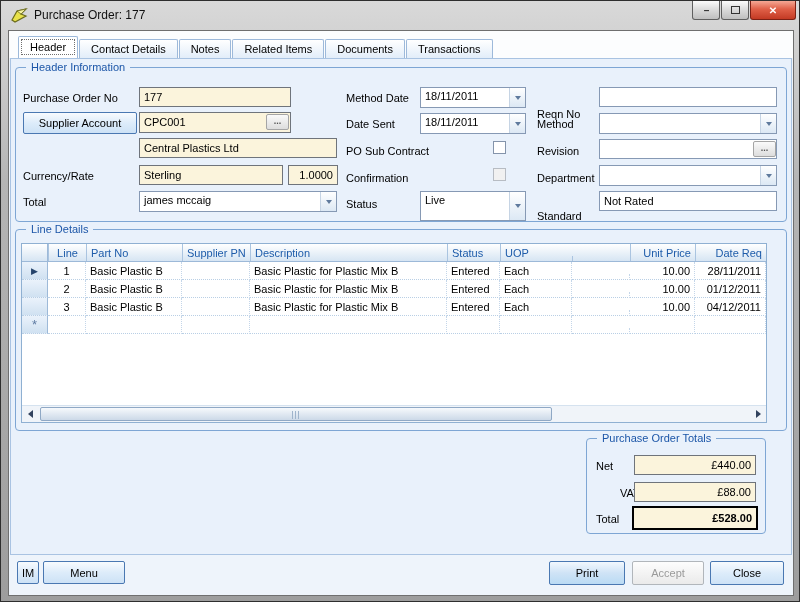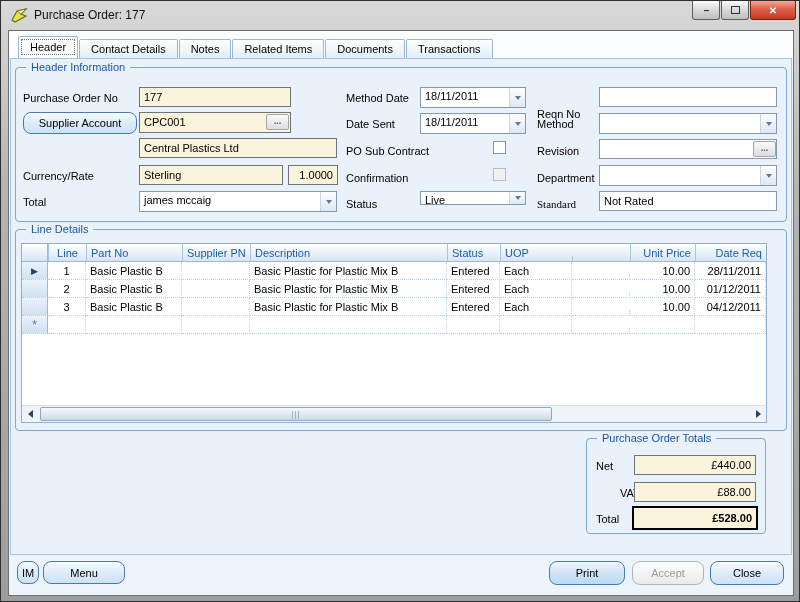--- a/index.html
+++ b/index.html
@@ -51,21 +51,21 @@
   .combo .val{ flex:1; padding:1px 4px; font-size:11px; line-height:15px; white-space:nowrap; overflow:hidden; }
   .combo .dd{ width:16px; border-left:1px solid #c6d4e4;
     background:linear-gradient(#ffffff,#dce8f4); display:flex; align-items:center; justify-content:center; }
   .dd-arrow{ width:0; height:0; border-left:3px solid transparent; border-right:3px solid transparent;
     border-top:4px solid #5f7a9d; }
   .dots-btn{ position:absolute; width:23px; height:16px; background:linear-gradient(#fafafa,#dddddd);
     border:1px solid #a5a5a5; border-radius:2px; font-size:9px; font-weight:bold; color:#555;
     text-align:center; line-height:12px; }
   .checkbox{ position:absolute; width:13px; height:13px; background:#fff; border:1px solid #8494ab; }
   .checkbox.disabled{ background:#f1f1f1; border-color:#b7bcc3; }
-  .btn{ position:absolute; border:1px solid #4a78b2; border-radius:8px; font-size:11px; color:#000;
+  .btn{ position:absolute; border:1px solid #4a78b2; border-radius:2px; font-size:11px; color:#000;
     background:linear-gradient(#f8fbfe,#ddecfa 50%,#cde2f6);
     display:flex; align-items:center; justify-content:center; cursor:default; }
   .btn.primary{ background:linear-gradient(#f2f8fe,#cfe3f6 50%,#badbf4); }
   .btn.disabled{ border-color:#b1b6bb; background:linear-gradient(#fdfdfd,#eaeaea); color:#9a9a9a; }
 
   
   .group{ position:absolute; border:1px solid #7ea6d4; border-radius:4px; }
   .legend{ position:absolute; top:-8px; left:10px; background:#e9f1fb; padding:0 5px;
     font-size:11px; line-height:15px; color:#1c56a8; white-space:nowrap; }
 
@@ -186,21 +186,21 @@
       </span>
   </div>
 
   <span class="lbl" style="left:345px; top:143px;">PO Sub Contract</span>
   <span class="checkbox" style="left:492px; top:140px;"></span>
 
   <span class="lbl" style="left:345px; top:170px;">Confirmation</span>
   <span class="checkbox disabled" style="left:492px; top:167px;"></span>
 
   <span class="lbl" style="left:345px; top:196px;">Status</span>
-  <div class="combo" style="left:419px; top:190px; width:106px; height:14px;">
+  <div class="combo" style="left:419px; top:190px; width:106px; height:30px;">
     <span class="val">Live</span>
     <span class="dd">
         <i class="dd-arrow"></i>
       </span>
   </div>
 
   <span class="lbl" style="left:536px; top:106px;">Reqn No</span>
   <div class="field white" style="left:598px; top:86px; width:178px; height:20px;"></div>
 
   <span class="lbl" style="left:536px; top:116px;">Method</span>
@@ -216,21 +216,21 @@
   <div class="dots-btn" style="left:752px; top:140px;">...</div>
 
   <span class="lbl" style="left:536px; top:170px;">Department</span>
   <div class="combo" style="left:598px; top:164px; width:178px; height:21px;">
     <span class="val"></span>
     <span class="dd">
         <i class="dd-arrow"></i>
       </span>
   </div>
 
-  <span class="lbl" style="left:536px; top:196px;font-family:Liberation Serif, serif;">Standard</span>
+  <span class="lbl" style="left:536px; top:208px;">Standard</span>
   <div class="field white" style="left:598px; top:190px; width:178px; height:20px;">Not Rated</div>
 
   <div class="group" style="left:14px; top:228px; width:772px; height:202px;">
     <span class="legend">Line Details</span>
   </div>
 
   <div class="grid">
     <div class="grid-row ghead">
       <div class="gc sel"></div>
       <div class="gc c1">Line</div>

